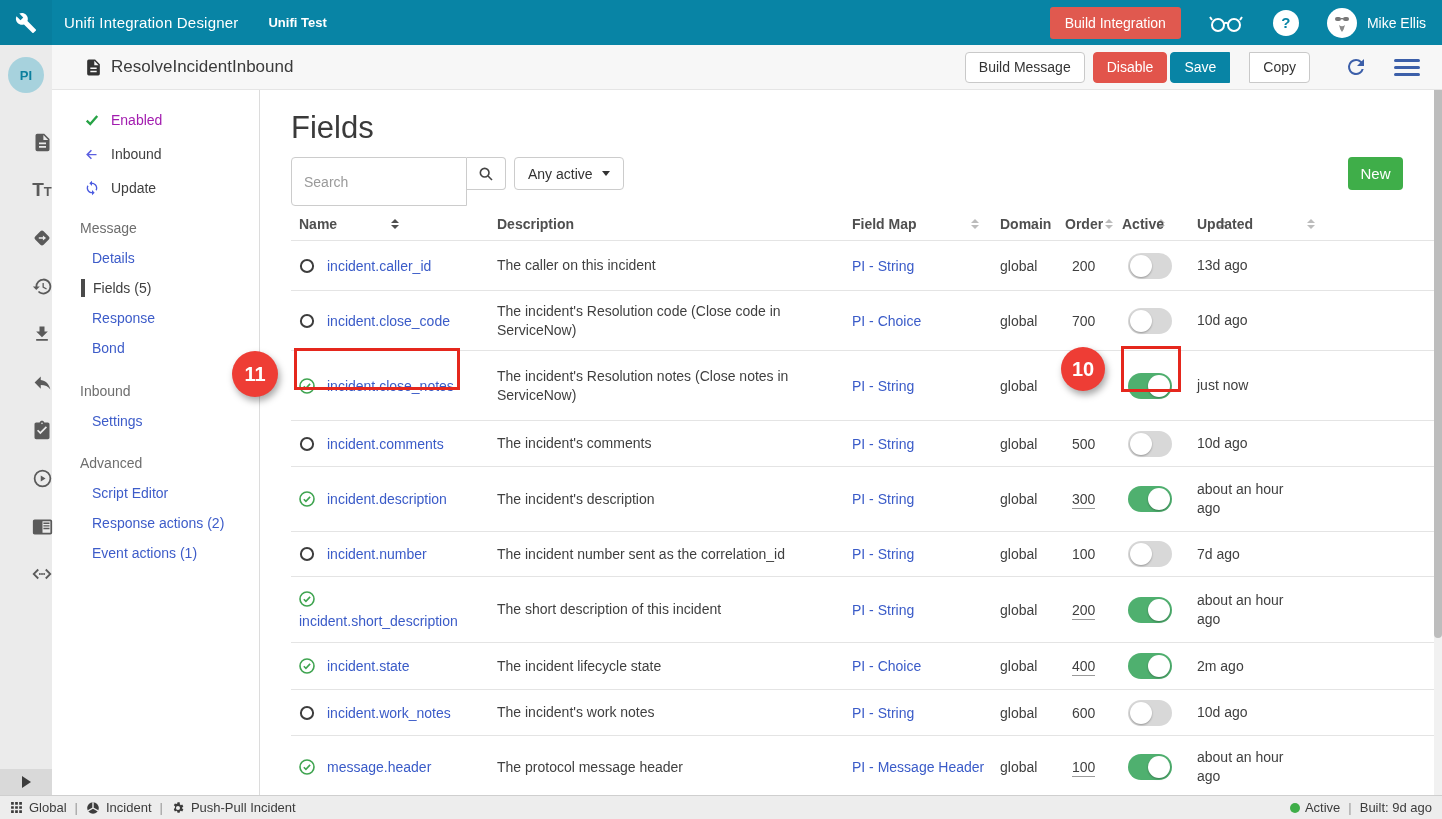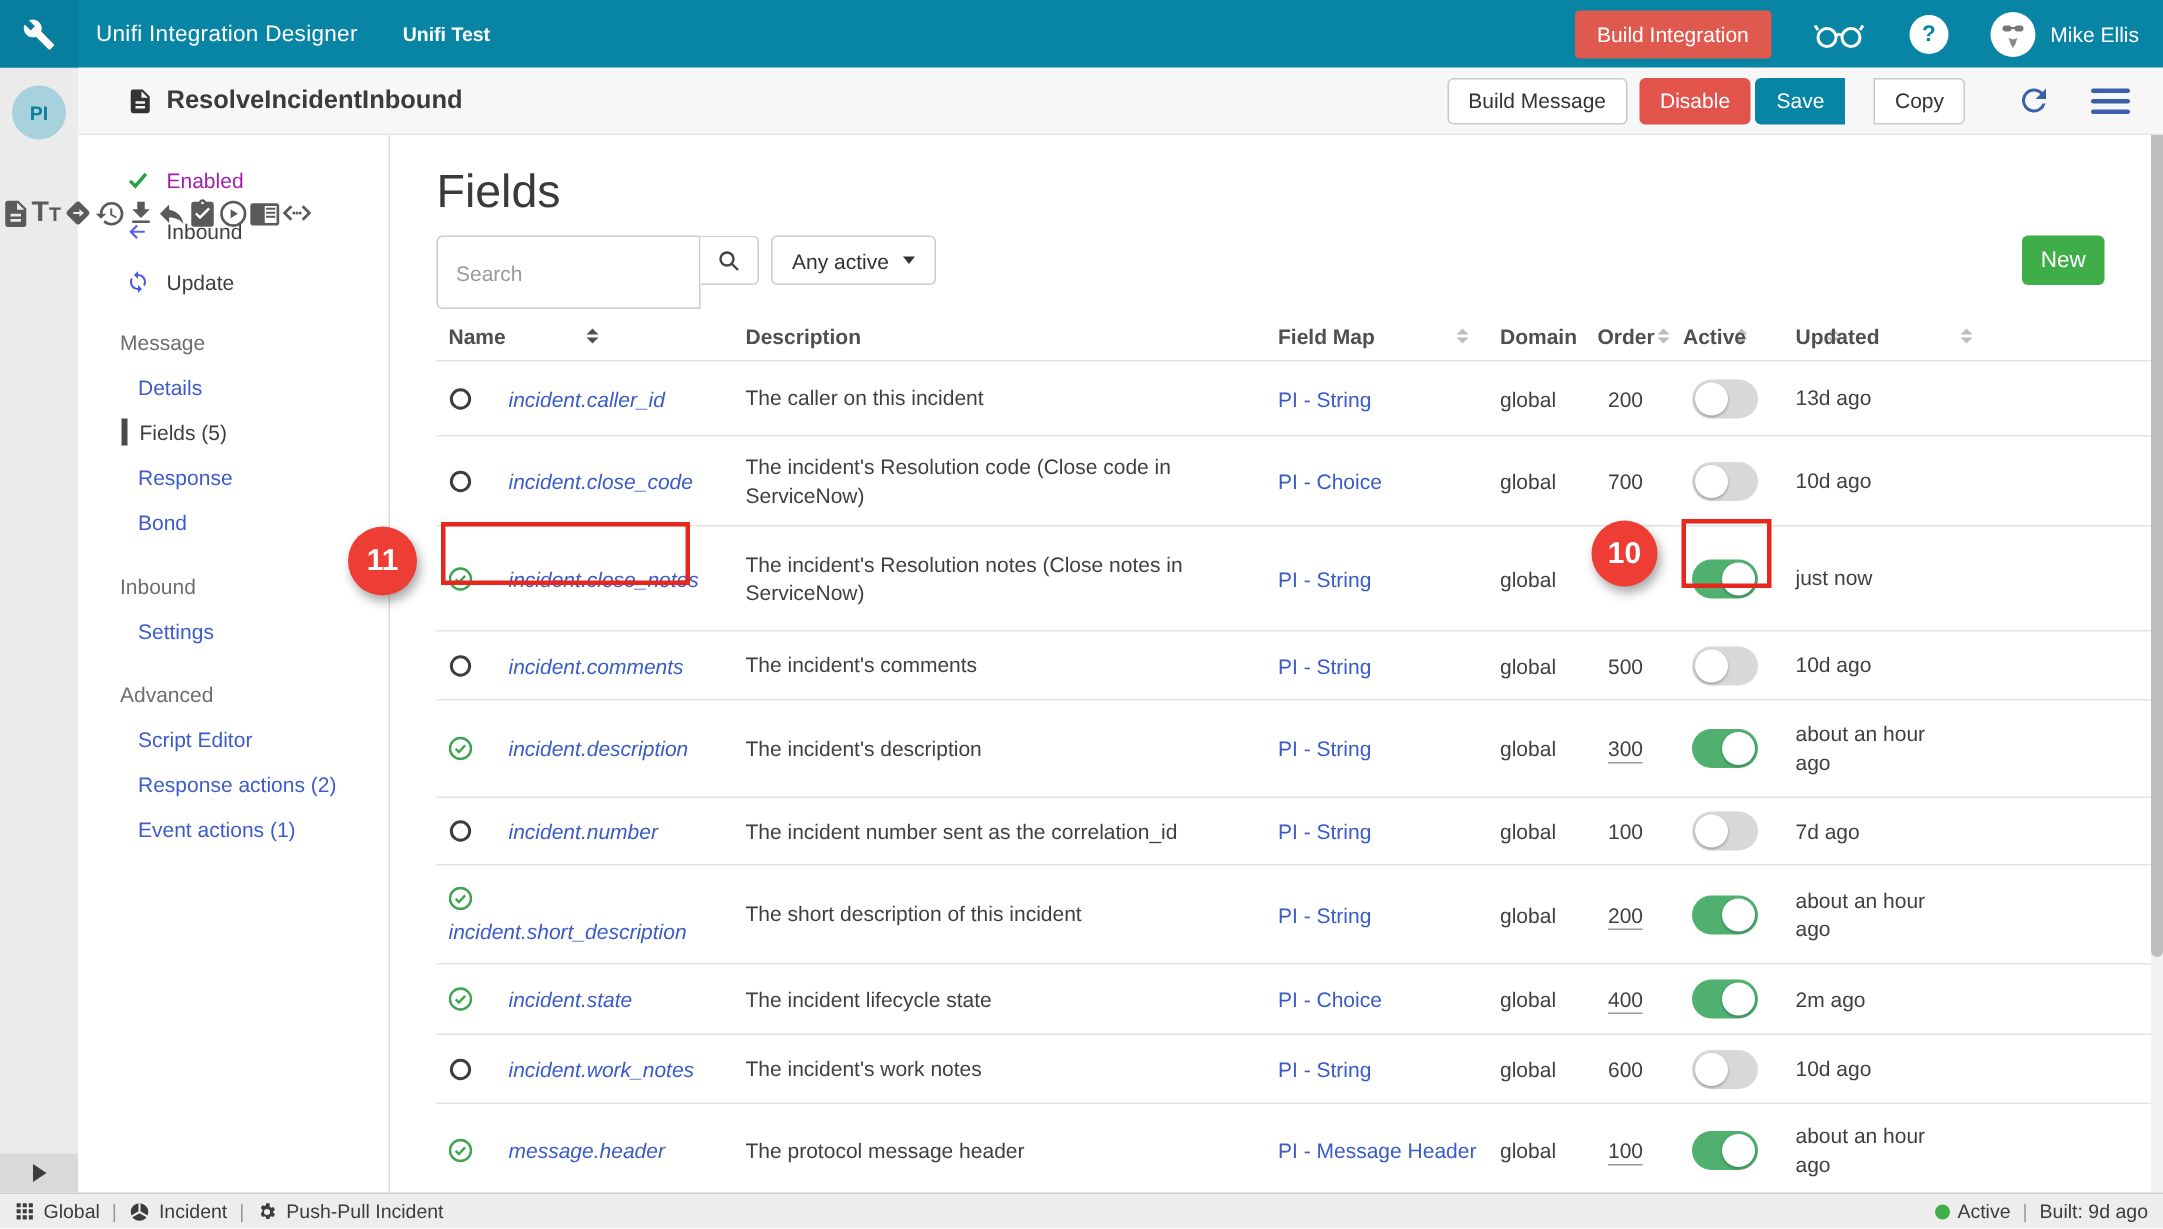--- a/index.html
+++ b/index.html
@@ -15,35 +15,35 @@
   .topbar-right { margin-left:auto; display:flex; align-items:center; padding-right:16px; }
   .btn-build-integration { background:#e0594f; color:#fff; border:none; border-radius:3px; font-size:14px; padding:8px 15px; }
   .glasses { margin-left:28px; display:flex; }
   .help { margin-left:30px; width:26px; height:26px; border-radius:50%; background:#fff; color:#0884a5; font-weight:700; font-size:15px; display:flex; align-items:center; justify-content:center; }
   .avatar { margin-left:28px; width:30px; height:30px; border-radius:50%; background:#fff; display:flex; align-items:center; justify-content:center; overflow:hidden; }
   .user-name { font-size:14px; margin-left:10px; }
 
   
   .subheader { position:absolute; top:45px; left:52px; right:0; height:45px; background:#f7f7f7; border-bottom:1px solid #e5e5e5; display:flex; align-items:center; z-index:5; }
   .doc-icon { margin-left:32px; display:flex; }
-  .record-title { font-size:17px; font-weight:700; color:#3b3b3b; margin-left:8px; }
+  .record-title { font-size:17px; font-weight:400; color:#3b3b3b; margin-left:8px; }
   .subheader-right { margin-left:auto; display:flex; align-items:center; padding-right:22px; }
   .btn { font-size:14px; height:31px; padding:0 13px; border-radius:4px; border:1px solid #c9c9c9; background:#fff; color:#333; }
   .btn.danger { background:#e2544b; border-color:#e2544b; color:#fff; margin-left:8px; }
   .btn-group { display:flex; margin-left:3px;gap:20px; }
   .btn.teal { background:#0884a5; border-color:#0884a5; color:#fff; border-radius:4px 0 0 4px; }
   .btn.light-r { border-radius:0 4px 4px 0; margin-left:-1px; }
   .refresh { margin-left:34px; display:flex; }
   .hamburger { margin-left:26px; display:flex; flex-direction:column; gap:4px; width:26px; }
   .hamburger i { display:block; height:3px; background:#3c5fa9; border-radius:2px; }
 
   
   .iconstrip { position:absolute; top:45px; left:0; width:52px; bottom:24px; background:#ebebeb; z-index:6; }
   .pi-avatar { position:absolute; top:12px; left:8px; width:36px; height:36px; border-radius:50%; background:#a7d2dd; color:#0b7f9e; font-weight:700; font-size:13px; display:flex; align-items:center; justify-content:center; border:none; }
-  .strip-icons { position:absolute; top:73px; left:0; width:52px; display:flex; }
+  .strip-icons { position:absolute; top:73px; left:16px; width:52px; display:flex; flex-direction:column; }
   .strip-icon { width:52px; height:48px; background:transparent; border:none; display:flex; align-items:center; justify-content:center; color:#5a5a5a; }
   .strip-icon svg { fill:#5a5a5a; }
   .tt { font-weight:700; font-size:19px; color:#5a5a5a; }
   .tt small { font-size:13px; }
   .expand-btn { position:absolute; bottom:0; left:0; width:52px; height:26px; background:#d9d9d9; border:none; display:flex; align-items:center; justify-content:center; }
   .tri { width:0; height:0; border-top:6px solid transparent; border-bottom:6px solid transparent; border-left:9px solid #3c3c3c; }
 
   
   .nav { position:absolute; top:90px; left:52px; width:208px; bottom:24px; background:#fff; border-right:1px solid #dcdcdc; font-size:14px; z-index:4; }
   .nav-status { padding-top:13px; }
@@ -73,21 +73,21 @@
   .th { display:flex; align-items:center;gap:48px; }
   .th.first { padding-left:8px; }
   .caret { display:inline-flex; flex-direction:column; gap:2px; margin-left:6px; }
   .caret i { width:0; height:0; border-left:4px solid transparent; border-right:4px solid transparent; }
   .caret .up { border-bottom:4px solid #bcbcbc; } .caret .dn { border-top:4px solid #bcbcbc; }
   .caret.dark .up { border-bottom-color:#4f4f4f; } .caret.dark .dn { border-top-color:#4f4f4f; }
 
   .tbody { margin-left:31px; }
   .trow { align-items:center; border-bottom:1px solid #e4e4e4; font-size:14px; }
   .cell { min-width:0; }
-  .name-cell { display:flex; align-items:flex-start; gap:24px; padding-left:8px; padding-right:10px;font-style:italic; }
+  .name-cell { display:flex; align-items:flex-start; gap:12px; padding-left:8px; padding-right:10px; }
   .name-cell.wrap { display:block; }
   .name-cell.wrap .st-icon { display:block; margin-bottom:3px; }
   .st-icon { display:inline-flex; width:16px; }
   .name-link, .fmap a { color:#3a5bc8; text-decoration:none; cursor:pointer; }
   .desc { color:#3f3f3f; padding-right:40px; line-height:19px; }
   .order { padding-left:7px; }
   .order-val.underline { border-bottom:1px solid #9a9a9a; padding-bottom:1px; }
   .active-cell { display:flex; }
   .toggle { position:relative; width:44px; height:26px; border-radius:13px; background:#d8d8d8; display:inline-block; margin-left:6px; cursor:pointer; }
   .toggle .knob { position:absolute; top:2px; left:2px; width:22px; height:22px; border-radius:50%; background:#fff; box-shadow:0 1px 2px rgba(0,0,0,.3); }

